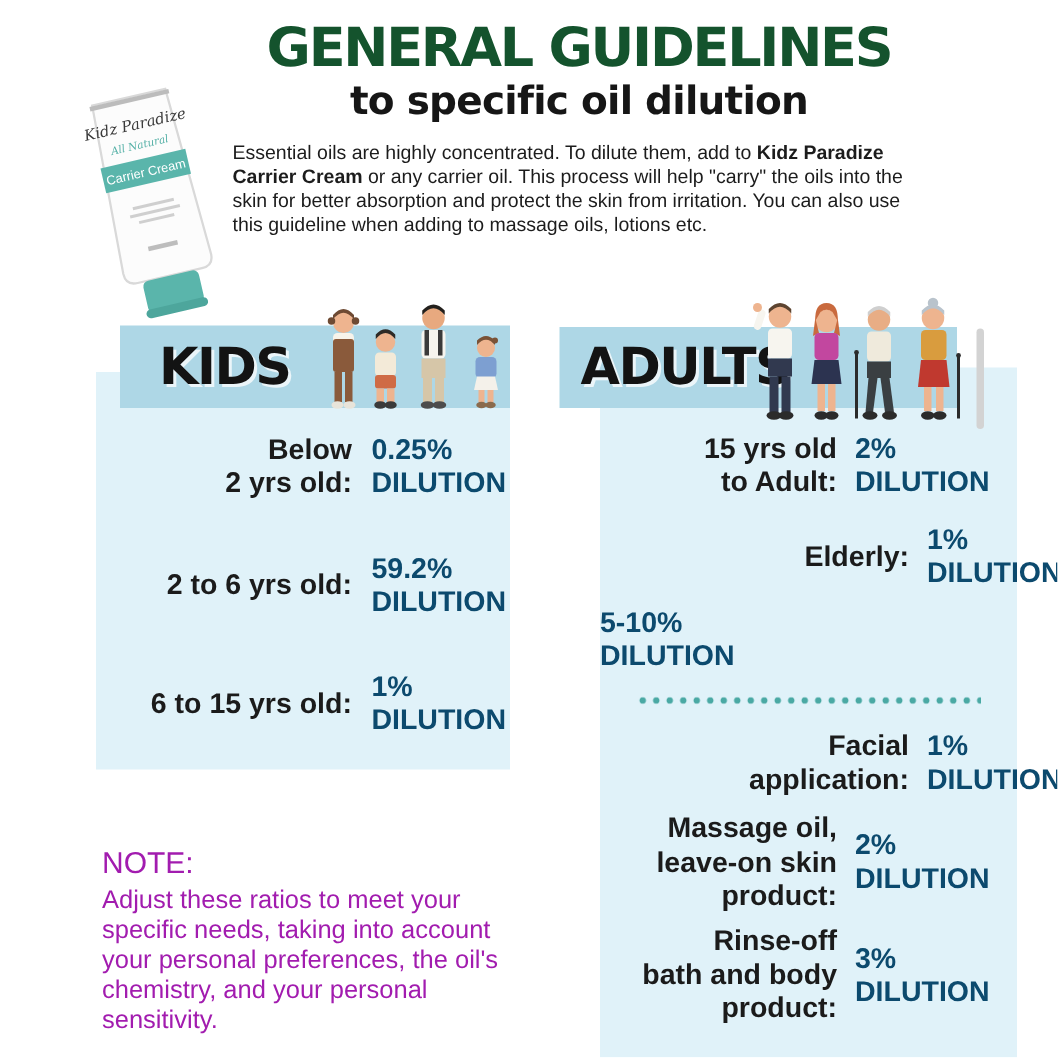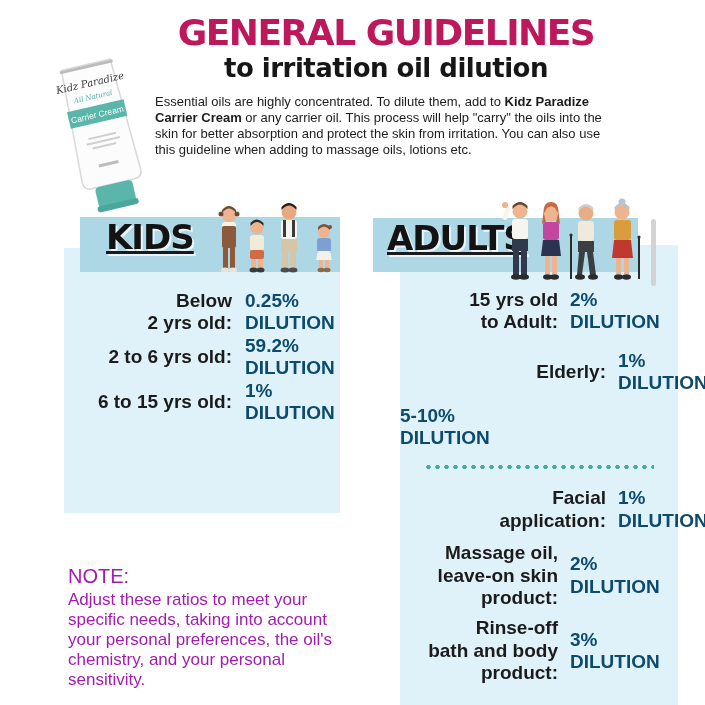--- a/index.html
+++ b/index.html
@@ -12,50 +12,50 @@
   *{margin:0;padding:0;box-sizing:border-box;}
   html,body{background:#ffffff;}
   .page{
     position:relative;width:705px;height:705px;background:#ffffff;overflow:hidden;
     font-family:"Liberation Sans",sans-serif;color:var(--text-dark);
   }
   
   .title-block{position:absolute;left:150px;top:14px;width:472px;text-align:center;}
   .main-title{
     font-family:"DejaVu Sans",sans-serif;font-weight:bold;font-size:36px;
-    letter-spacing:-1.5px;color:#be185d;line-height:1.05;
+    letter-spacing:-1.5px;color:#14532d;line-height:1.05;
   }
   .sub-title{
     font-family:"DejaVu Sans",sans-serif;font-weight:bold;font-size:26px;
     letter-spacing:-0.5px;color:#161616;line-height:1.1;margin-top:2px;
   }
   .intro{
     position:absolute;left:155px;top:94px;width:468px;
     font-size:13px;line-height:1.23;color:#1c1c1c;
   }
   .intro b{font-weight:bold;}
   .tube-wrap{position:absolute;left:52px;top:55px;width:100px;height:160px;transform:rotate(-13deg);}
   
   .panel{position:absolute;background:var(--panel-blue);}
   .kids-panel{left:64px;top:248px;width:276px;height:265px;}
   .adults-panel{left:360px;top:245px;width:278px;height:460px;margin-left:40px;}
-  .band{position:absolute;background:var(--band-blue);display:flex;text-decoration:underline;}
+  .band{position:absolute;background:var(--band-blue);display:flex;align-items:center;}
   .kids-band{left:80px;top:217px;width:260px;height:55px;padding-left:26px;}
   .adults-band{left:373px;top:218px;width:265px;height:54px;padding-left:14px;}
   .band-title{
     font-family:"DejaVu Sans",sans-serif;font-weight:bold;font-size:34px;
     letter-spacing:-1px;color:#131313;text-shadow:2px 2px 0 rgba(255,255,255,.75);
   }
   .illustration{position:absolute;}
   .kids-figures{left:212px;top:202px;}
   .adults-figures{left:498px;top:196px;}
   .accent-line{position:absolute;left:651px;top:219px;width:5px;height:67px;border-radius:3px;background:#d3d3d3;}
   
   .rows{display:flex;flex-direction:column;}
-  .kids-rows{padding-top:42px;}
+  .kids-rows{padding-top:42px;gap:34px;align-items:center;}
   .adults-rows{padding-top:44px;}
   .row{display:grid;align-items:center;}
   .kids-panel .row{grid-template-columns:168px 1fr;column-gap:13px;}
   .adults-panel .row{grid-template-columns:158px 1fr;column-gap:12px;}
   .row-label{
     font-family:"Liberation Sans",sans-serif;font-weight:bold;font-size:19px;
     line-height:1.18;text-align:right;white-space:pre-line;color:#1b1b1b;
   }
   .row-value{font-weight:bold;font-size:19px;line-height:1.18;color:#0c4a6e;}
   .row-value span{display:block;}
@@ -88,21 +88,21 @@
       <rect x="33" y="85" width="34" height="2" fill="#cfcfcf"></rect>
       <rect x="38" y="90" width="24" height="2" fill="#cfcfcf"></rect>
       <rect x="40" y="108" width="20" height="3" fill="#bdbdbd"></rect>
       <rect x="31" y="130" width="38" height="22" rx="4" fill="#5ab5ab"></rect>
       <rect x="29" y="149" width="42" height="6" rx="3" fill="#4da69c"></rect>
     </svg>
   </div>
 
   <div class="title-block">
     <div class="main-title">GENERAL GUIDELINES</div>
-    <div class="sub-title">to irritation oil dilution</div>
+    <div class="sub-title">to specific oil dilution</div>
   </div>
 
   <p class="intro"><span>Essential oils are highly concentrated. To dilute them, add to </span><b>Kidz Paradize Carrier Cream</b><span> or any carrier oil. This process will help "carry" the oils into the skin for better absorption and protect the skin from irritation. You can also use this guideline when adding to massage oils, lotions etc.</span></p>
 
   <div class="panel kids-panel">
     <div class="rows kids-rows">
       <div class="row">
         <div class="row-label">Below
 2 yrs old:</div>
         <div class="row-value">

